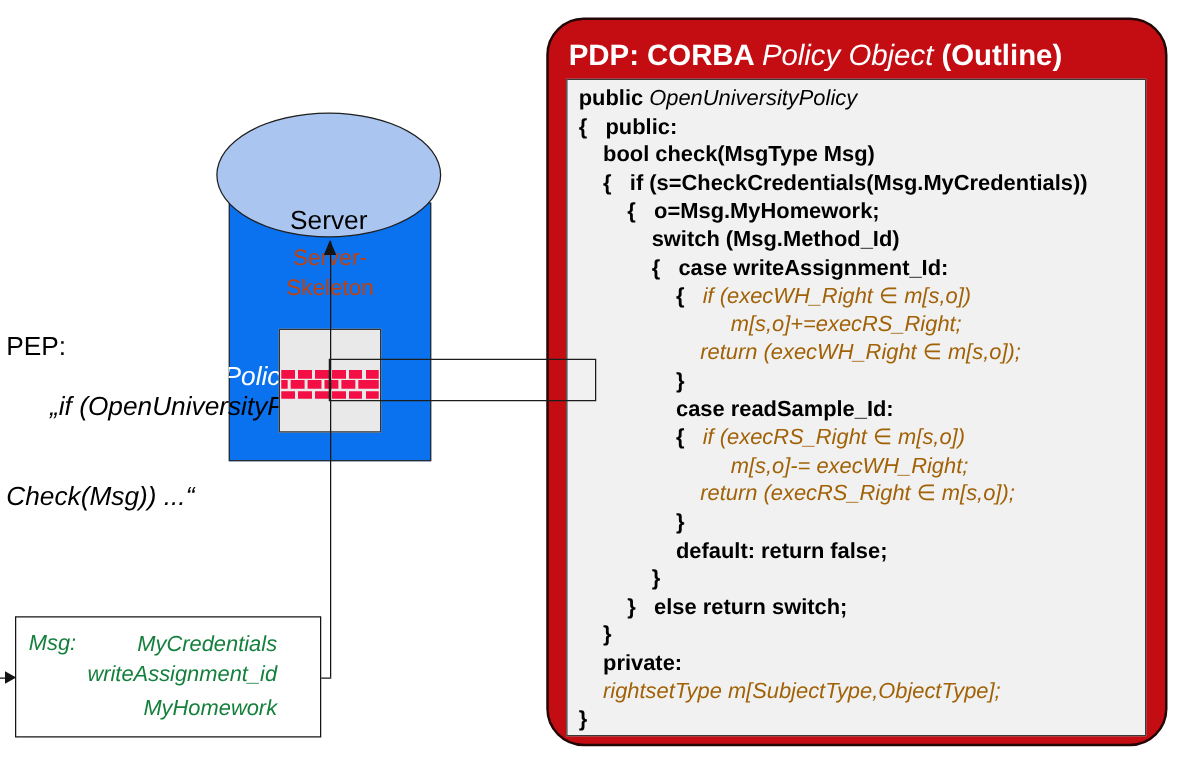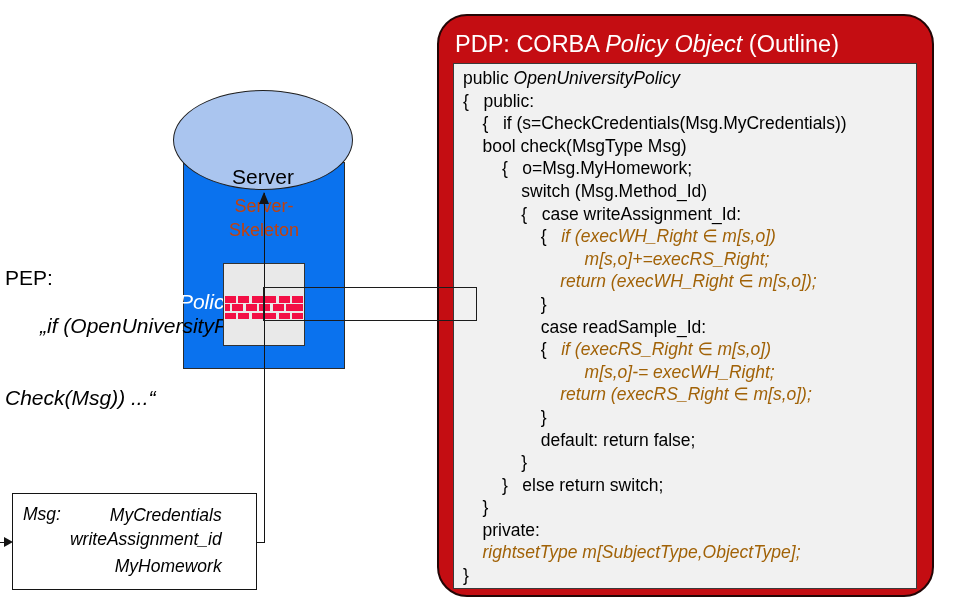--- a/index.html
+++ b/index.html
@@ -16,21 +16,21 @@
     position:absolute;left:455px;top:31px;color:#ffffff;font-size:23.5px;white-space:pre;
   }
   .code-box{
     position:absolute;left:453px;top:63px;width:464px;height:526px;
     background:#f1f1f1;border:1px solid #3a3a3a;box-sizing:border-box;
   }
   .policy-code{
     position:absolute;left:463px;top:67px;font-size:17.5px;line-height:22.6px;color:#000;
   }
   .code-line{white-space:pre;}
-  .s-k{font-style:normal;}
+  .s-k{font-style:normal;font-weight:bold;}
   .s-i{font-style:italic;}
   .s-b{font-style:italic;color:#a16207;}
   .pdp-title .s-i{color:#ffffff;}
   
   .skeleton-box{
     position:absolute;left:183px;top:162px;width:162px;height:207px;
     background:#0a72ee;border:1.5px solid #2b2b2b;box-sizing:border-box;
   }
   .skeleton-label{
     position:absolute;left:183px;top:194px;width:162px;text-align:center;
@@ -78,40 +78,40 @@
     border-left:9px solid #141414;
   }
   .intercept-rect{
     position:absolute;left:263px;top:287px;width:214px;height:34px;
     border:1.6px solid #1c1c1c;box-sizing:border-box;background:transparent;
   }
   
   .msg-box{
     position:absolute;left:12px;top:493px;width:245px;height:97px;
     background:#ffffff;border:1.6px solid #141414;box-sizing:border-box;
-    font-size:17.5px;font-style:italic;color:#000000;
+    font-size:17.5px;font-style:italic;color:#15803d;
   }
   .msg-inner{display:flex;padding:10px 0 0 10px;}
   .msg-label{margin-right:9px;}
   .msg-fields div{line-height:27px;text-align:right;}
   .msg-fields div:first-child{line-height:22px;}
 </style>
 </head>
 <body>
 
 <div id="canvas">
 
   <div class="pdp-panel"></div>
   <div class="pdp-title"><span class="s-k">PDP: CORBA </span><span class="s-i">Policy Object</span><span class="s-k"> (Outline)</span></div>
   <div class="code-box"></div>
   <div class="policy-code">
       <div class="code-line"><span class="s-k">public </span><span class="s-i">OpenUniversityPolicy</span></div>
       <div class="code-line"><span class="s-k">{   public:</span></div>
+      <div class="code-line"><span class="s-k">    bool check(MsgType Msg)</span></div>
       <div class="code-line"><span class="s-k">    {   if (s=CheckCredentials(Msg.MyCredentials))</span></div>
-      <div class="code-line"><span class="s-k">    bool check(MsgType Msg)</span></div>
       <div class="code-line"><span class="s-k">        {   o=Msg.MyHomework;</span></div>
       <div class="code-line"><span class="s-k">            switch (Msg.Method_Id)</span></div>
       <div class="code-line"><span class="s-k">            {   case writeAssignment_Id:</span></div>
       <div class="code-line"><span class="s-k">                {   </span><span class="s-b">if (execWH_Right ∈ m[s,o])</span></div>
       <div class="code-line"><span class="s-b">                         m[s,o]+=execRS_Right;</span></div>
       <div class="code-line"><span class="s-b">                    return (execWH_Right ∈ m[s,o]);</span></div>
       <div class="code-line"><span class="s-k">                }</span></div>
       <div class="code-line"><span class="s-k">                case readSample_Id:</span></div>
       <div class="code-line"><span class="s-k">                {   </span><span class="s-b">if (execRS_Right ∈ m[s,o])</span></div>
       <div class="code-line"><span class="s-b">                         m[s,o]-= execWH_Right;</span></div>

